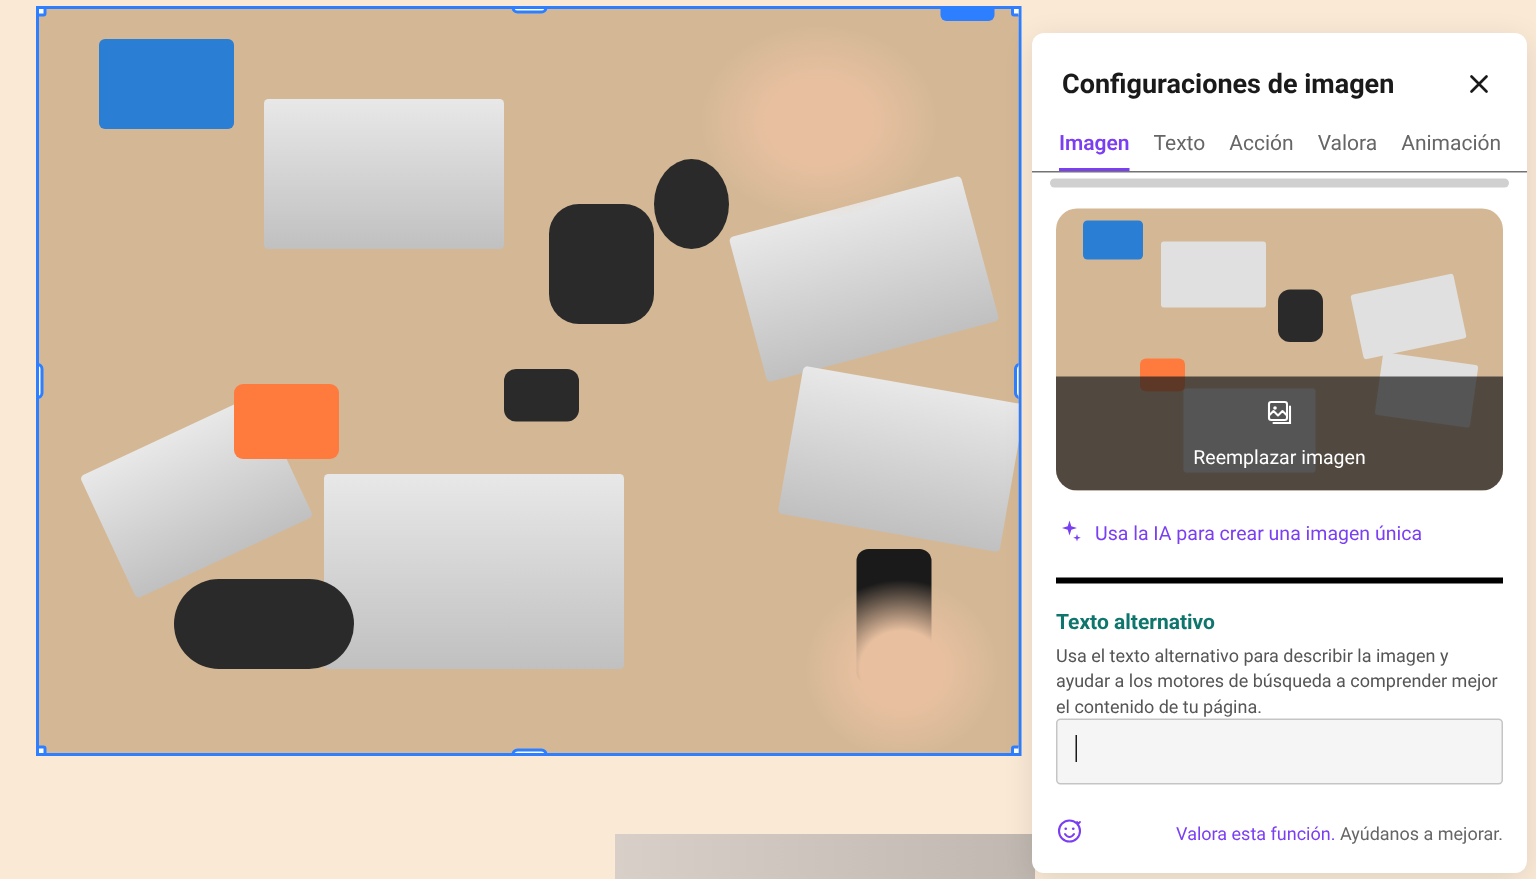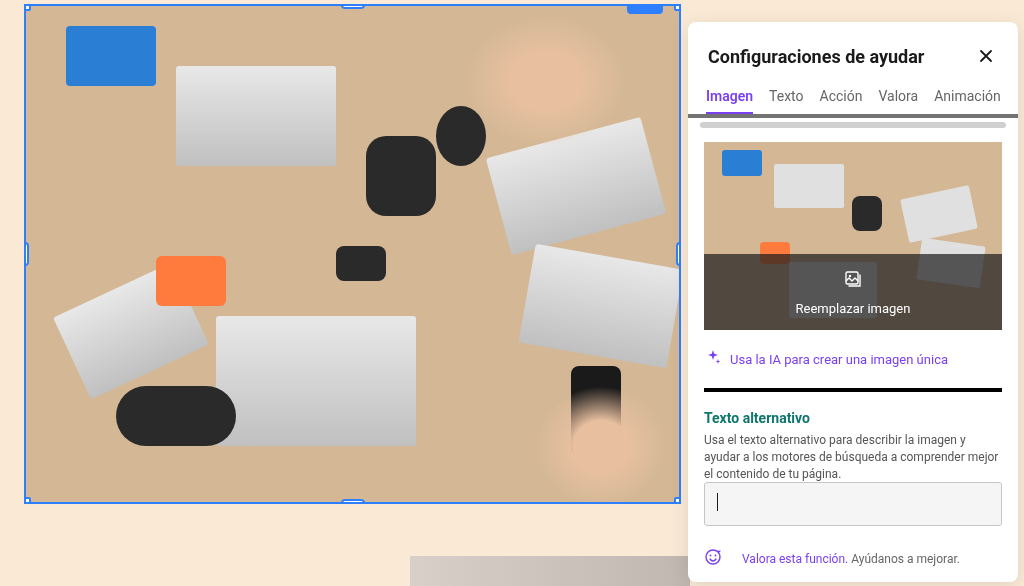--- a/index.html
+++ b/index.html
@@ -196,21 +196,21 @@
       height: 24px;
       display: flex;
       align-items: center;
       justify-content: center;
     }
 
     .tabs {
       display: flex;
       padding: 0 18px;
       gap: 16px;
-      border-bottom: 4px solid #737373;
+      border-bottom: 1px solid #737373;
       align-items: flex-end;
     }
 
     .tab {
       padding: 8px 0;
       font-size: 14px;
       color: #666;
       cursor: pointer;
       border-bottom: 2px solid transparent;
       white-space: nowrap;
@@ -231,21 +231,21 @@
 
     .panel-body {
       padding: 14px 16px;
       overflow-y: auto;
       flex: 1;
     }
 
     .preview-image {
       width: 100%;
       height: 188px;
-      border-radius: 0;
+      border-radius: 14px;
       position: relative;
       overflow: hidden;
       background: #d4b896;
     }
 
     .preview-overlay {
       position: absolute;
       left: 0;
       bottom: 0;
       width: 100%;
@@ -321,20 +321,21 @@
       vertical-align: middle;
     }
 
     .feedback-row {
       margin-top: 22px;
       display: flex;
       align-items: center;
       gap: 20px;
       font-size: 12px;
       color: #666;
+      justify-content: space-between;
     }
 
     .feedback-icon {
       color: #7b3ff2;
       font-size: 16px;
     }
 
     .feedback-link {
       color: #7b3ff2;
       cursor: pointer;
@@ -383,21 +384,21 @@
         <path d="M8 1v9M4 7l4 4 4-4M2 14h12" stroke="white" stroke-width="1.6" stroke-linecap="round" stroke-linejoin="round"></path>
       </svg>
     </div>
   </div>
 
   <div class="peek-image"></div>
 </div>
 
 <div class="panel">
   <div class="panel-header">
-    <div class="panel-title">Configuraciones de ayudar</div>
+    <div class="panel-title">Configuraciones de imagen</div>
     <div class="close-btn">
       <svg width="16" height="16" viewBox="0 0 16 16">
         <path d="M3 3l10 10M13 3L3 13" stroke="#1a1a1a" stroke-width="1.8" stroke-linecap="round"></path>
       </svg>
     </div>
   </div>
 
   <div class="tabs">
     <div class="tab active">Imagen</div>
     <div class="tab">Texto</div>

